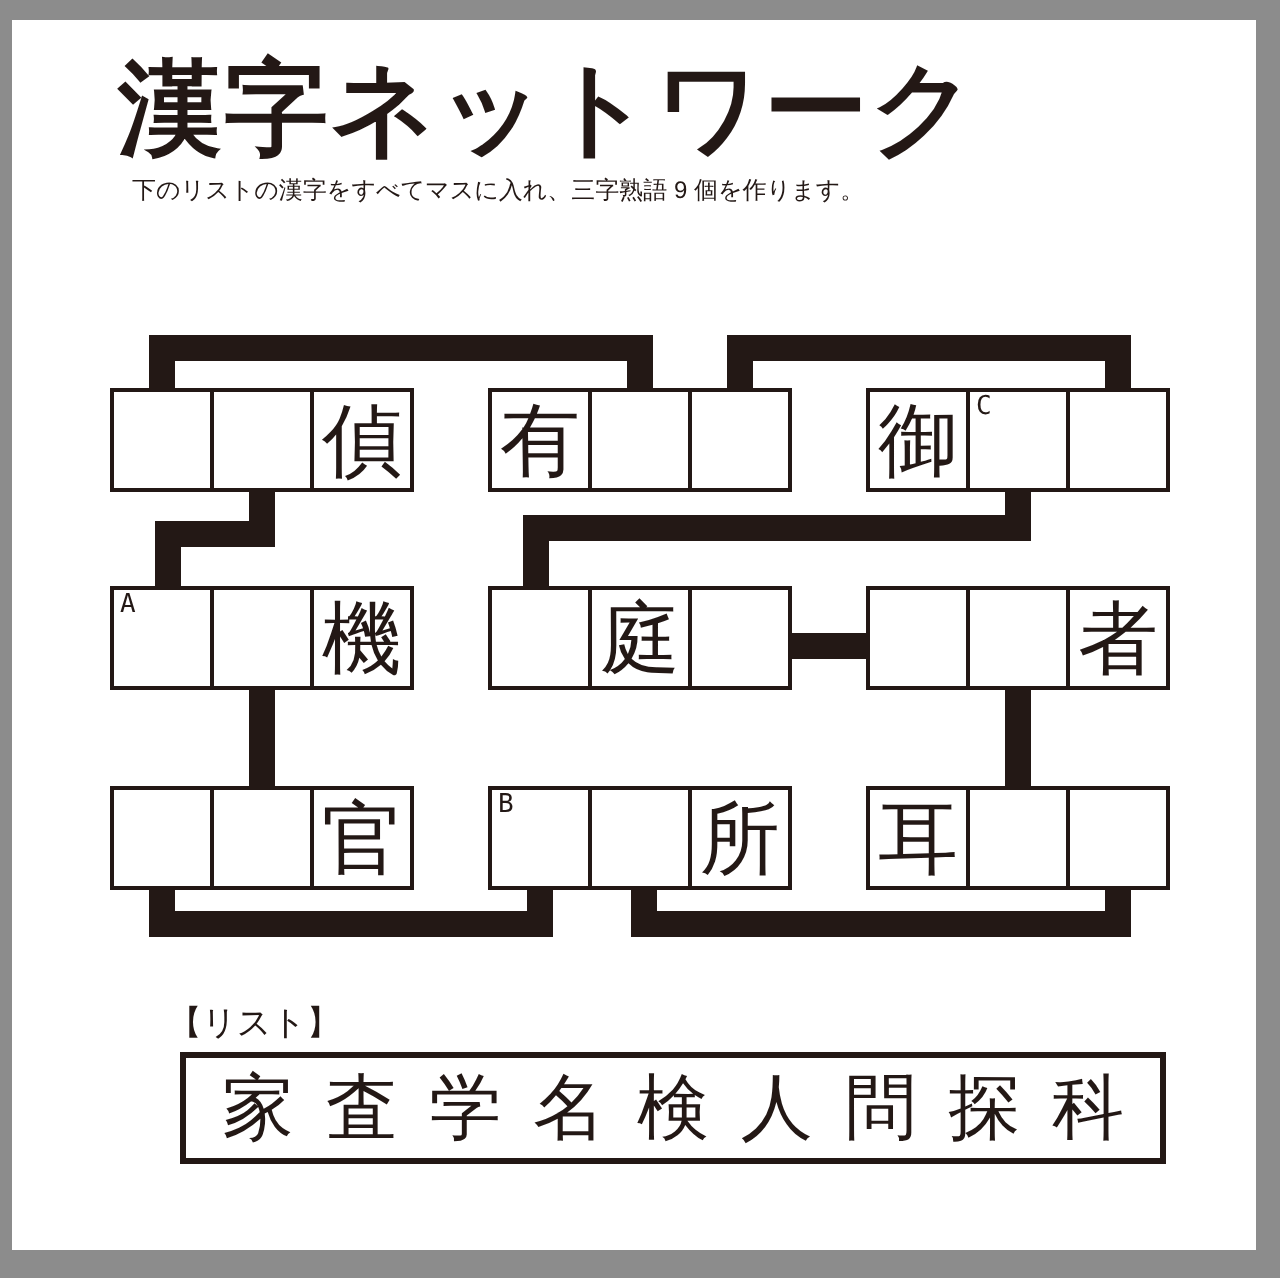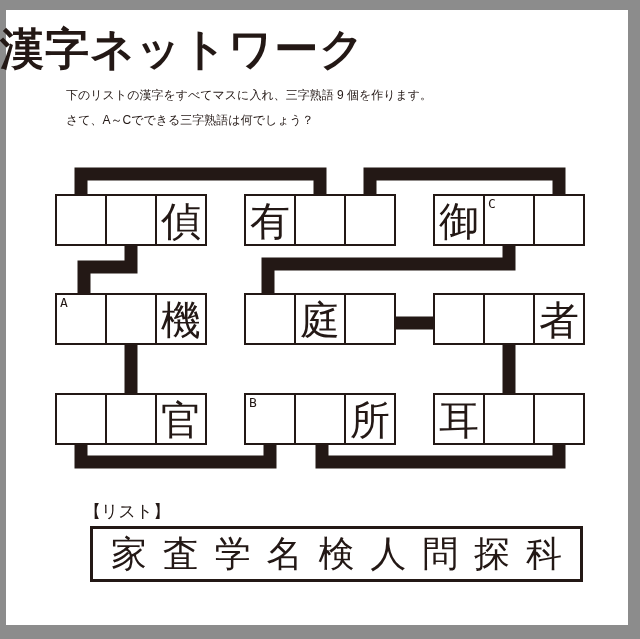--- a/index.html
+++ b/index.html
@@ -9,21 +9,21 @@
     font-family:"Liberation Sans","DejaVu Sans",sans-serif;
     position:relative;overflow:hidden;
   }
   .page{
     position:absolute;left:6px;top:10px;width:622px;height:615px;
     background:#ffffff;
   }
   .stage{position:absolute;left:0;top:0;width:640px;height:639px;}
   .title{
     position:absolute;left:0;top:20px;width:548px;
-    font-size:44px;font-weight:bold;
+    text-align:center;font-size:52px;font-weight:bold;
     letter-spacing:1px;color:#231815;white-space:nowrap;
   }
   .instructions{
     position:absolute;left:66px;top:83px;width:540px;
     font-size:12px;line-height:25px;color:#231815;
   }
   .instructions div{white-space:nowrap;}
   svg.connectors{position:absolute;left:0;top:0;z-index:1;}
   .group{
     position:absolute;display:flex;z-index:2;
@@ -59,21 +59,20 @@
 <body>
 
 <div class="page"></div>
 
 <div class="stage">
 
   <div class="title">漢字ネットワーク</div>
 
   <div class="instructions">
     <div>下のリストの漢字をすべてマスに入れ、三字熟語 9 個を作ります。</div>
-    <div>さて、A～Cでできる三字熟語は何でしょう？</div>
   </div>
 
   <svg class="connectors" width="640" height="639" viewBox="0 0 640 639" fill="none" stroke="#231815" stroke-width="13" stroke-linejoin="miter">
     <path d="M 81 205 L 81 174 L 320 174 L 320 205"></path>
     <path d="M 370 205 L 370 174 L 559 174 L 559 205"></path>
     <path d="M 131 240 L 131 267 L 84 267 L 84 300"></path>
     <path d="M 509 240 L 509 264 L 268 264 L 268 300"></path>
     <path d="M 390 323 L 438 323"></path>
     <path d="M 131 340 L 131 400"></path>
     <path d="M 509 340 L 509 400"></path>

